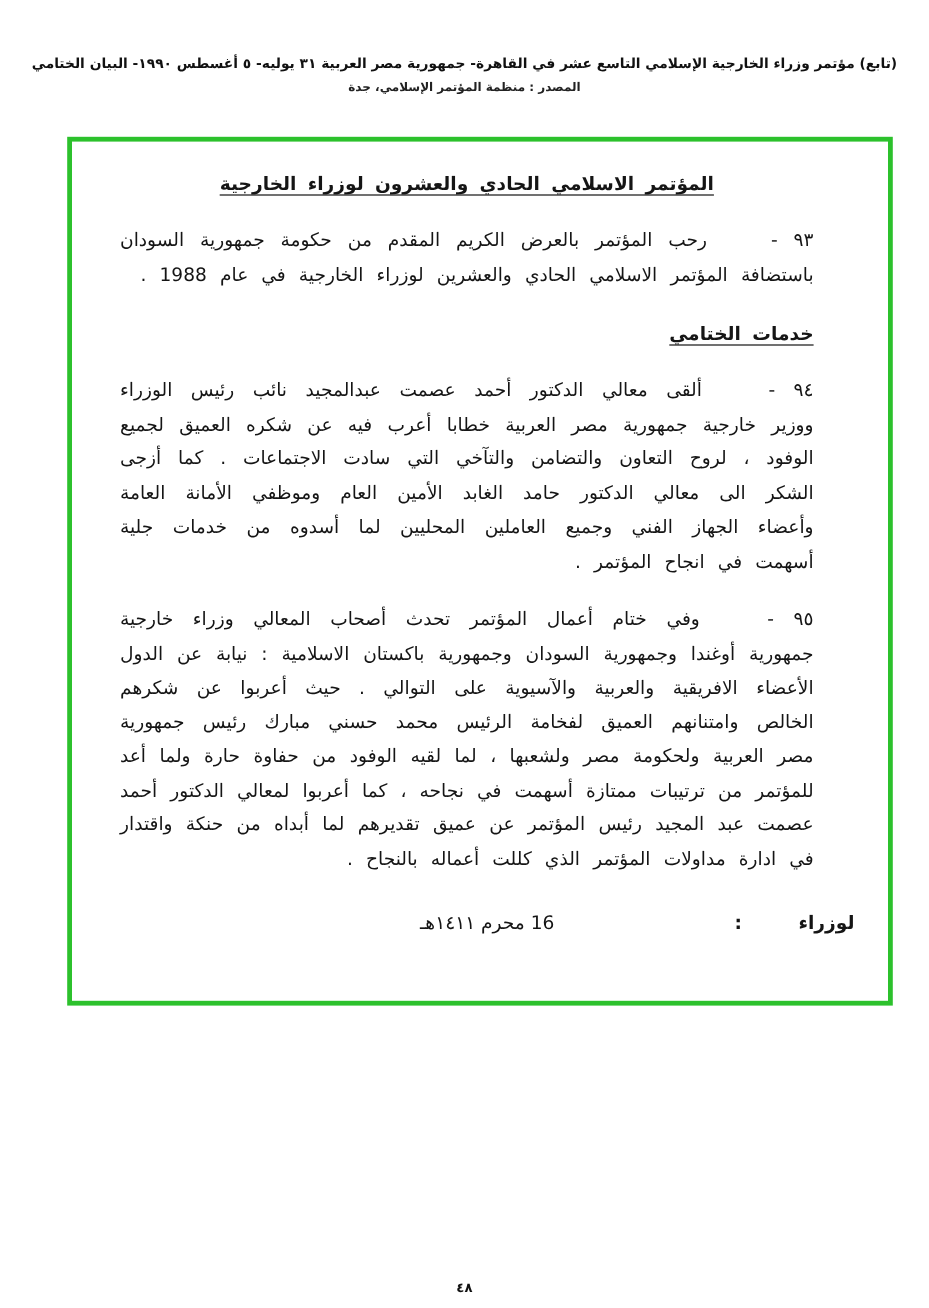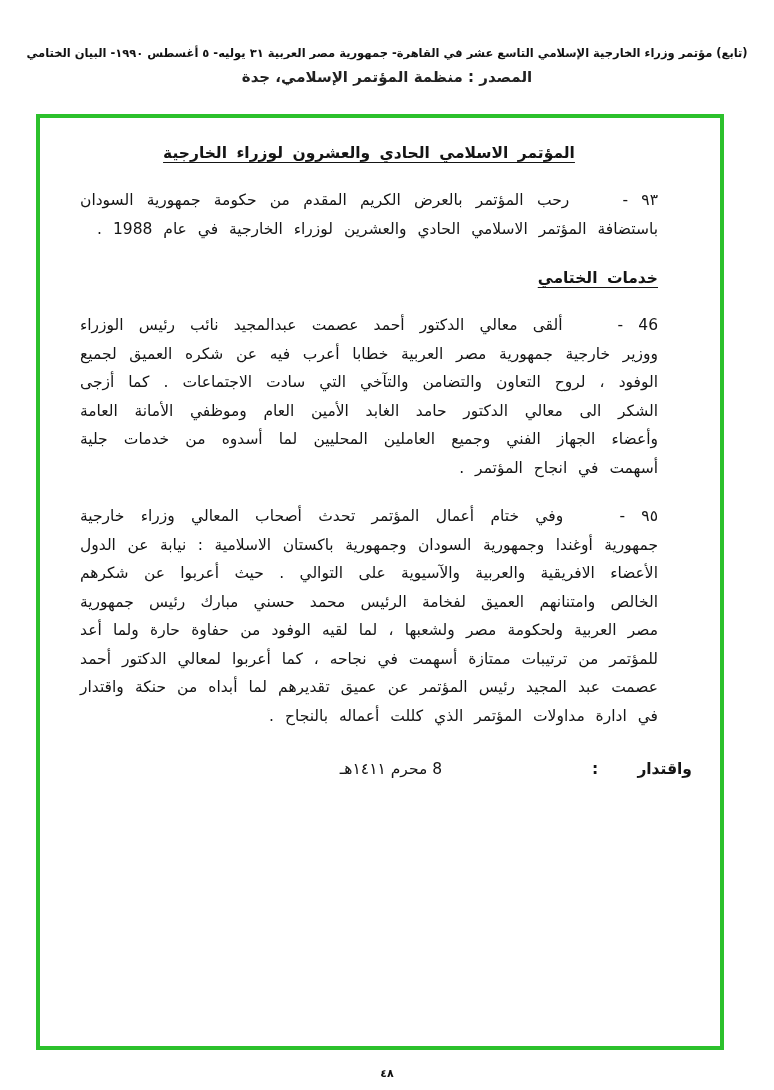--- a/index.html
+++ b/index.html
@@ -25,33 +25,33 @@
     text-align: center;
     padding-top: 46px;
     direction: rtl;
   }
   .top-header .line1 {
     font-size: 11.5px;
     font-weight: bold;
     letter-spacing: 0;
   }
   .top-header .line2 {
-    font-size: 15px;
+    font-size: 10px;
     font-weight: bold;
     margin-top: 8px;
     color: #222;
   }
 
   
   .doc-frame {
     position: absolute;
-    left: 36px;
+    left: 56px;
     top: 114px;
     width: 688px;
-    height: 936px;
+    height: 724px;
     border: 4px solid #2cc12c;
     background: #ffffff;
   }
 
   .doc-content {
     direction: rtl;
     padding: 26px 62px 0 40px;
     color: #151515;
   }
 
@@ -137,37 +137,37 @@
       <span class="doc-title">المؤتمر الاسلامي الحادي والعشرون لوزراء الخارجية</span>
 
       <div class="para para-93">
         <span class="para-num">٩٣ -</span>
         <span class="para-text">رحب المؤتمر بالعرض الكريم المقدم من حكومة جمهورية السودان باستضافة المؤتمر الاسلامي الحادي والعشرين لوزراء الخارجية في عام 1988 .</span>
       </div>
 
       <div class="section-heading">خدمات الختامي</div>
 
       <div class="para para-94">
-        <span class="para-num">46 -</span>
+        <span class="para-num">٩٤ -</span>
         <span class="para-text">ألقى معالي الدكتور أحمد عصمت عبدالمجيد نائب رئيس الوزراء ووزير خارجية جمهورية مصر العربية خطابا أعرب فيه عن شكره العميق لجميع الوفود ، لروح التعاون والتضامن والتآخي التي سادت الاجتماعات . كما أزجى الشكر الى معالي الدكتور حامد الغابد الأمين العام وموظفي الأمانة العامة وأعضاء الجهاز الفني وجميع العاملين المحليين لما أسدوه من خدمات جلية أسهمت في انجاح المؤتمر .</span>
       </div>
 
 
       <div class="para para-95">
         <span class="para-num">٩٥ -</span>
         <span class="para-text">وفي ختام أعمال المؤتمر تحدث أصحاب المعالي وزراء خارجية جمهورية أوغندا وجمهورية السودان وجمهورية باكستان الاسلامية : نيابة عن الدول الأعضاء الافريقية والعربية والآسيوية على التوالي . حيث أعربوا عن شكرهم الخالص وامتنانهم العميق لفخامة الرئيس محمد حسني مبارك رئيس جمهورية مصر العربية ولحكومة مصر ولشعبها ، لما لقيه الوفود من حفاوة حارة ولما أعد للمؤتمر من ترتيبات ممتازة أسهمت في نجاحه ، كما أعربوا لمعالي الدكتور أحمد عصمت عبد المجيد رئيس المؤتمر عن عميق تقديرهم لما أبداه من حنكة واقتدار في ادارة مداولات المؤتمر الذي كللت أعماله بالنجاح .</span>
       </div>
 
       <div class="signoff">
         <div class="signoff-place">
-          <span>واقتدار</span>
+          <span>لوزراء</span>
           <span>:</span>
         </div>
         <div class="signoff-dates">
-          <div>8 محرم ١٤١١هـ</div>
+          <div>16 محرم ١٤١١هـ</div>
         </div>
       </div>
 
     </div>
   </div>
 
   <div class="page-number">٤٨</div>
 
 </div>
 

